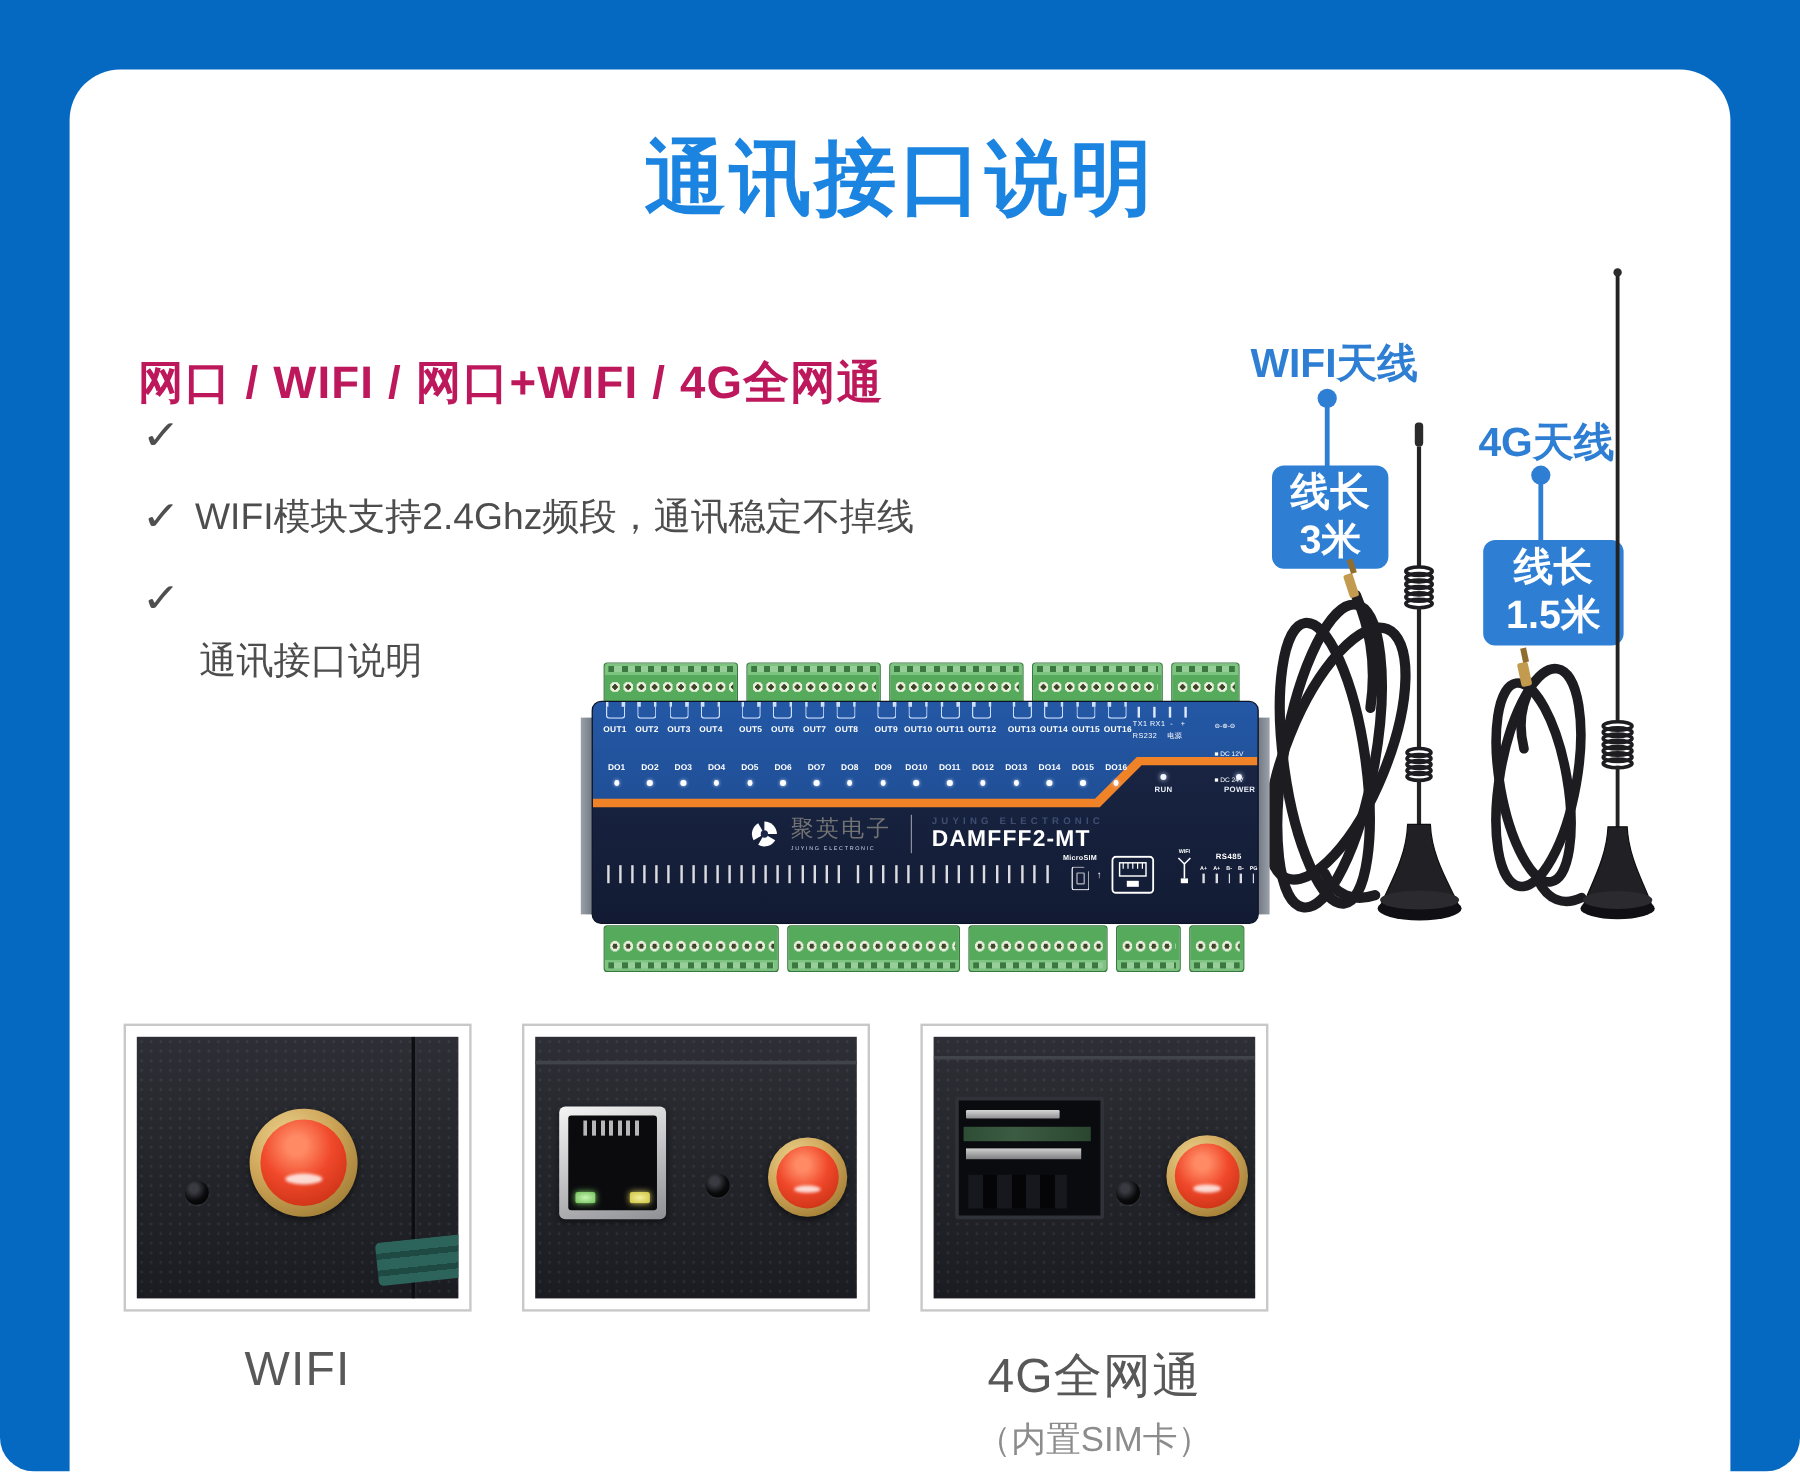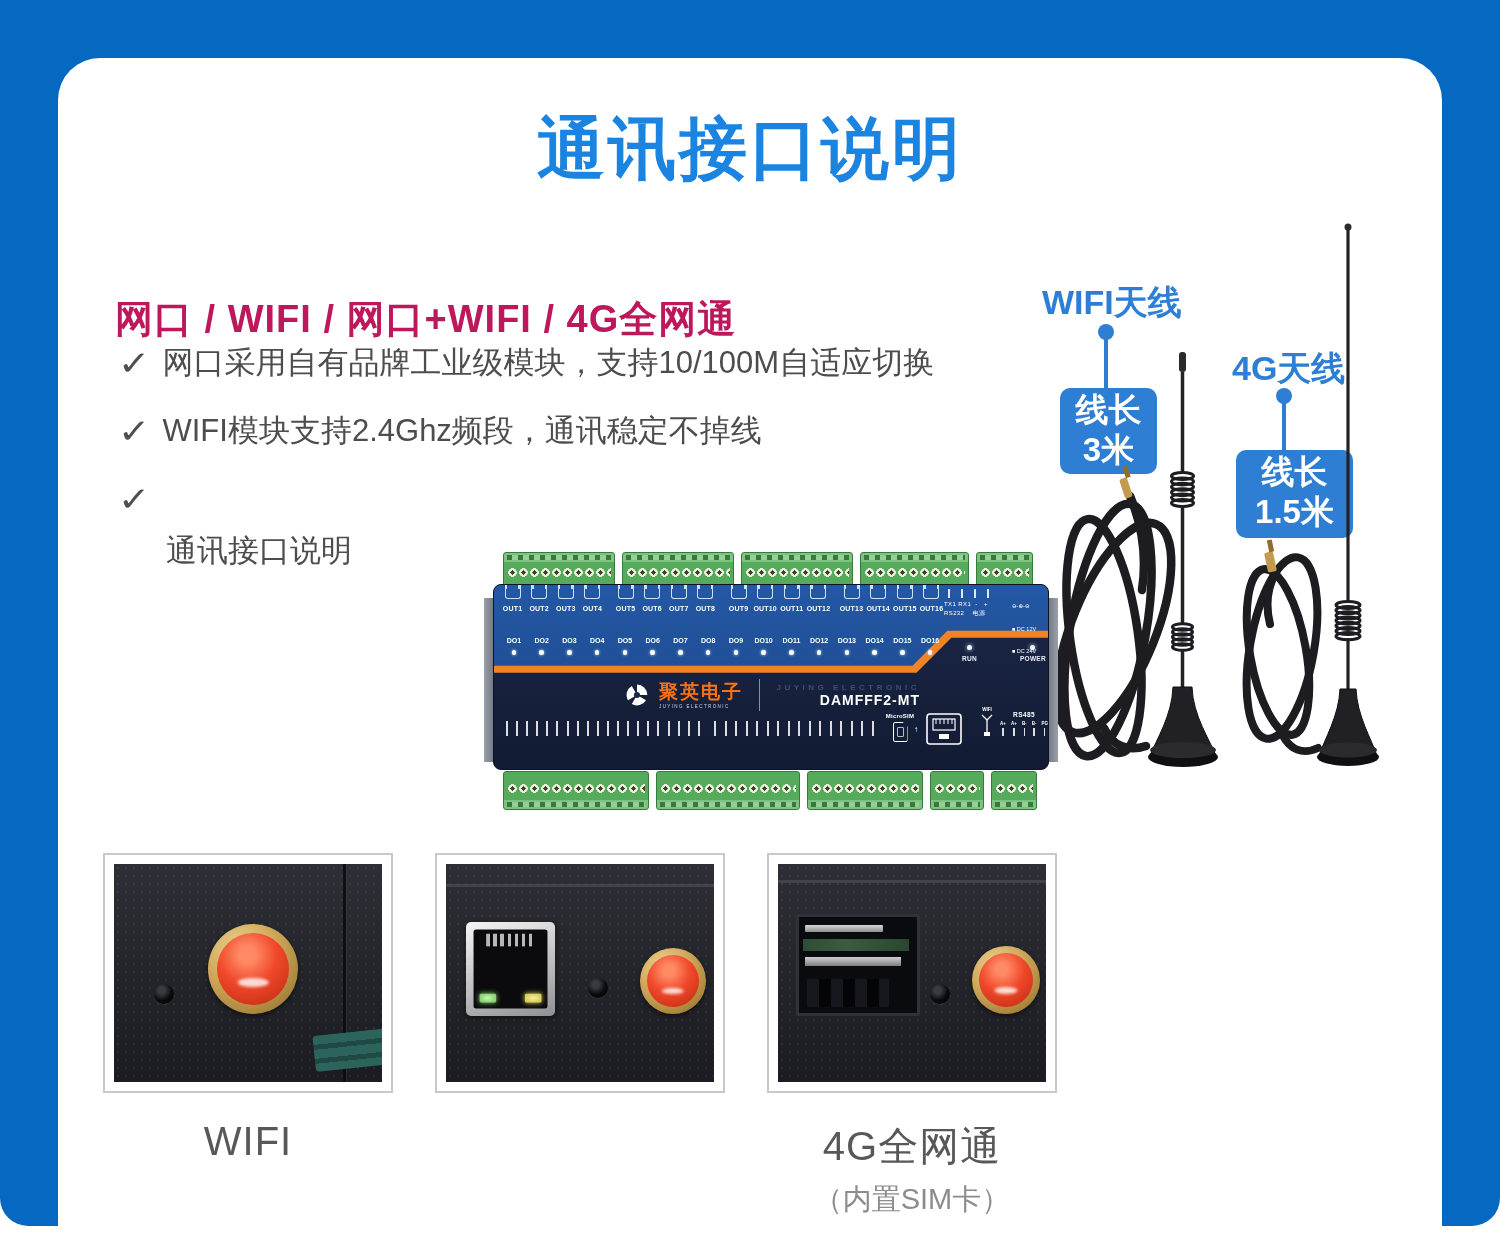--- a/index.html
+++ b/index.html
@@ -84,25 +84,25 @@
           justify-content:space-between; z-index:4; }
   .led-col { display:flex; flex-direction:column; align-items:center; }
   .led-dot { width:5px; height:5px; border-radius:50%; background:#f4f6ff; box-shadow:0 0 4px #cfe0ff; }
   .led-lab { margin-top:5px; font-size:6.5px; font-weight:700; color:#e8edf8; letter-spacing:.3px; }
   .row-do { position:absolute; left:6px; top:52px; width:444px; display:flex; z-index:4; }
   .do-cell { flex:1; display:flex; flex-direction:column; align-items:center; }
   .do-label { font-size:7px; font-weight:700; color:#fff; }
   .do-dot { margin-top:6px; width:4.5px; height:4.5px; border-radius:50%; background:#fff; box-shadow:0 0 3px #cfe0ff; }
   .row-logo { position:absolute; left:0; top:94px; width:556px; display:flex; justify-content:center;
               align-items:center; z-index:4; }
-  .brand-name { font-size:19px; font-weight:700; color:#f97316; letter-spacing:2px; line-height:20px; }
+  .brand-name { font-size:19px; font-weight:400; color:#737373; letter-spacing:2px; line-height:20px; }
   .brand-sub  { font-size:4.5px; color:#cdd6ea; letter-spacing:1.4px; margin-top:2px; }
   .logo-div { width:1.5px; height:32px; background:rgba(255,255,255,.5); margin:0 16px; }
   .model-ghost { font-size:8px; font-weight:700; letter-spacing:3.5px; color:rgba(130,150,200,.38); }
-  .model-name  { font-size:14px; font-weight:800; color:#fff; letter-spacing:1px;text-align:right; }
+  .model-name  { font-size:19px; font-weight:800; color:#fff; letter-spacing:1px; }
   .brand-icon { margin-right:9px; }
   .ticksrow { position:absolute; top:136px; display:flex; justify-content:space-between; z-index:4; }
   #ticks1 { left:12px; width:194px; } #ticks2 { left:220px; width:160px; }
   .tickbar { width:2px; height:15px; background:rgba(255,255,255,.85); }
   .microsim { position:absolute; left:386px; top:128px; width:40px; text-align:center; z-index:4; color:#fff; }
   .microsim .cap { font-size:6px; font-weight:700; letter-spacing:.2px; }
   .simicon { margin:3px auto 0; width:15px; height:20px; border:1.2px solid #fff; border-radius:2px;
              clip-path:polygon(0 0,68% 0,100% 22%,100% 100%,0 100%); position:relative; }
   .simicon::after{ content:""; position:absolute; inset:4px 3px; border:.8px solid rgba(255,255,255,.7); border-radius:1px; }
   .simarrow { position:absolute; right:2px; top:12px; font-size:8px; color:#fff; }
@@ -171,21 +171,20 @@
 
 <div class="frame"></div>
 <div class="content"></div>
 
 <div class="title">通讯接口说明</div>
 <div class="subtitle">网口 / WIFI / 网口+WIFI / 4G全网通</div>
 
 <div class="features">
   <div class="feature">
     <span class="check">✓</span>
-    <span class="ftext">网口采用自有品牌工业级模块，支持10/100M自适应切换</span>
   </div>
   <div class="feature">
     <span class="check">✓</span>
     <span class="ftext">WIFI模块支持2.4Ghz频段，通讯稳定不掉线</span>
   </div>
   <div class="feature" style="margin-bottom:0">
     <span class="check">✓</span>
   </div>
   <div class="ftext2">通讯接口说明</div>
 </div>

